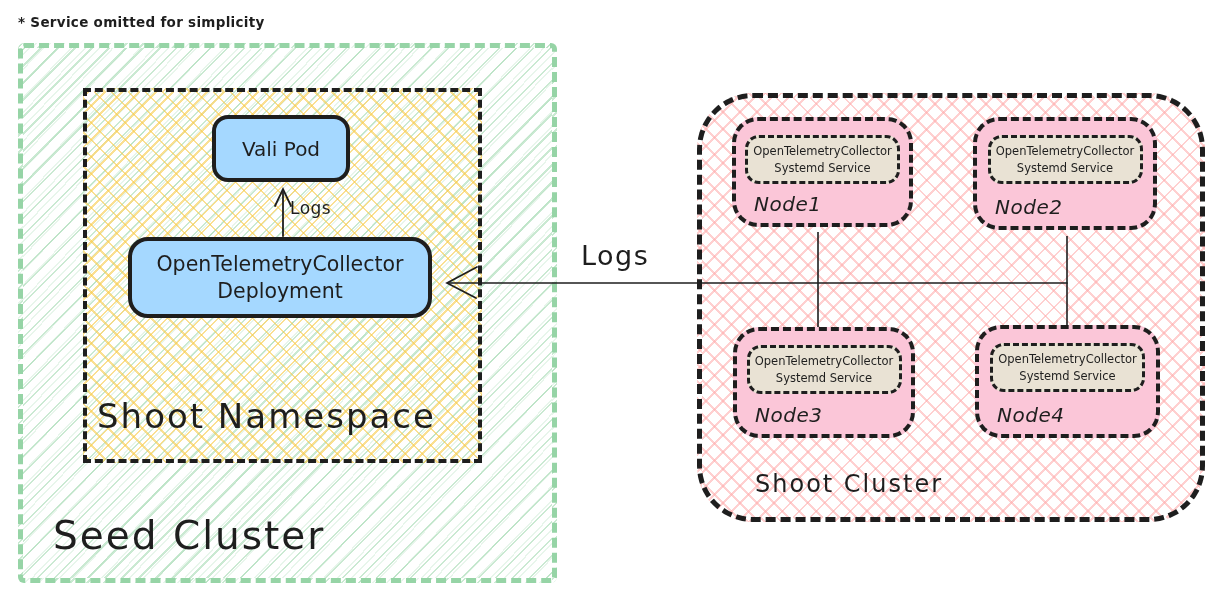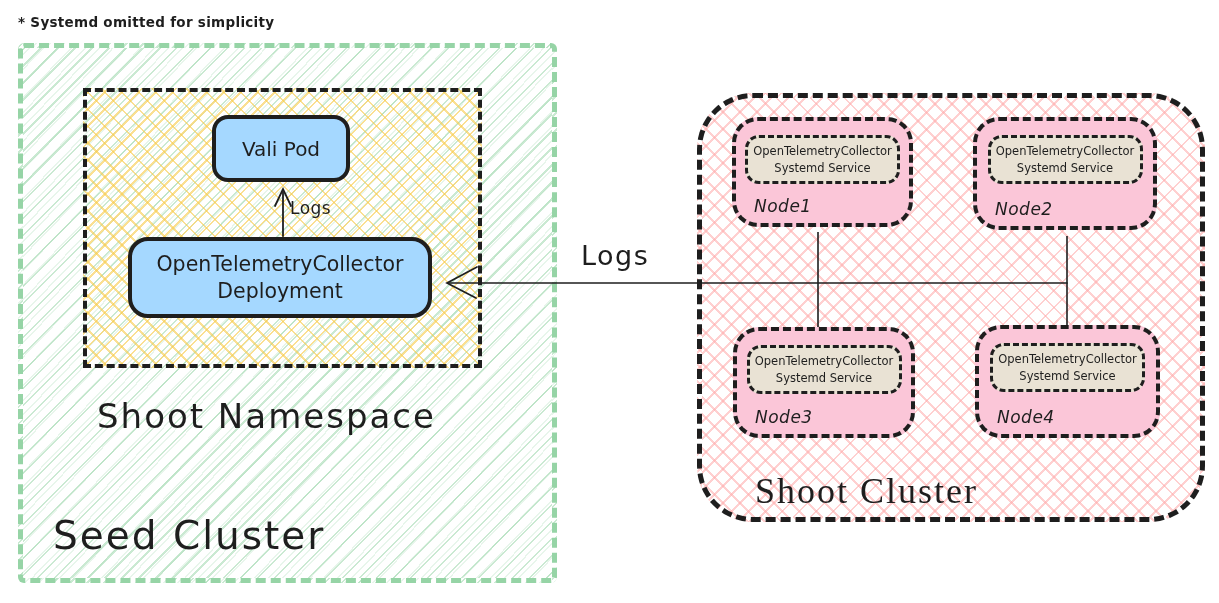--- a/index.html
+++ b/index.html
@@ -23,21 +23,21 @@
     background-image:
       repeating-linear-gradient(135deg, rgba(150,212,166,0.50) 0 1.6px, transparent 1.6px 12px),
       repeating-linear-gradient(134deg, rgba(150,212,166,0.22) 4px 5.4px, transparent 5.4px 14px);
   }
   .seed-label{
     position:absolute;left:30px;top:465px;
     font-size:39px;letter-spacing:2px;font-weight:500;
   }
   
   .ns{
-    position:absolute;left:60px;top:40px;width:399px;height:280px;
+    position:absolute;left:60px;top:40px;width:399px;height:375px;
     box-sizing:border-box;
     border:4px dashed #1e1e1e;
     background-image:
       repeating-linear-gradient(45deg,  rgba(247,203,75,0.60) 0 1.7px, transparent 1.7px 12px),
       repeating-linear-gradient(135deg, rgba(247,203,75,0.60) 0 1.7px, transparent 1.7px 12px);
   }
   .ns-label{
     position:absolute;left:10px;top:304px;
     font-size:34px;letter-spacing:2px;font-weight:500;
   }
@@ -59,56 +59,56 @@
   .shoot{
     position:absolute;left:697px;top:93px;width:508px;height:429px;
     box-sizing:border-box;
     border:5px dashed #1e1e1e;border-radius:56px;
     background-image:
       repeating-linear-gradient(45deg,  rgba(255,170,170,0.55) 0 2px, transparent 2px 12px),
       repeating-linear-gradient(135deg, rgba(255,170,170,0.55) 0 2px, transparent 2px 12px);
   }
   .shoot-label{
     position:absolute;left:53px;top:372px;
-    font-size:36px;letter-spacing:2px;font-weight:500;font-family:Liberation Serif, serif;
+    font-size:24px;letter-spacing:2px;font-weight:500;
   }
   .node{
     position:absolute;box-sizing:border-box;
     background:#fbc6d8;border:4px dashed #1e1e1e;border-radius:26px;
   }
   .n1{left:30px;top:19px;width:181px;height:110px;}
   .n2{left:271px;top:19px;width:184px;height:113px;}
   .n3{left:31px;top:229px;width:182px;height:111px;}
   .n4{left:273px;top:227px;width:185px;height:113px;}
   .service{
     box-sizing:border-box;width:155px;margin:14px auto 0 auto;
     background:#e9e2d4;border:3px dashed #1e1e1e;border-radius:14px;
     font-size:11.5px;line-height:1.45;text-align:center;
     padding:5px 2px;white-space:pre-line;
   }
   .node-label{
     position:absolute;left:18px;bottom:7px;
-    font-size:17px;font-style:italic;font-weight:500;letter-spacing:.5px;
+    font-size:20px;font-style:italic;font-weight:500;letter-spacing:.5px;
   }
   
   .logs-big{
     position:absolute;left:581px;top:240px;
     font-size:27px;letter-spacing:1.5px;font-weight:500;z-index:6;
   }
   .overlay{
     position:absolute;left:0;top:0;width:1219px;height:603px;
     z-index:10;pointer-events:none;
   }
 </style>
 </head>
 <body>
 
 <div class="canvas">
 
-  <div class="note">* Systemd omitted for simplicity</div>
+  <div class="note">* Service omitted for simplicity</div>
 
   <div class="seed">
     <div class="seed-label">Seed Cluster</div>
 
     <div class="ns">
       <div class="bluebox vali">Vali Pod</div>
       <div class="bluebox deploy">OpenTelemetryCollector
 Deployment</div>
       <div class="logs-small">Logs</div>
       <div class="ns-label">Shoot Namespace</div>

